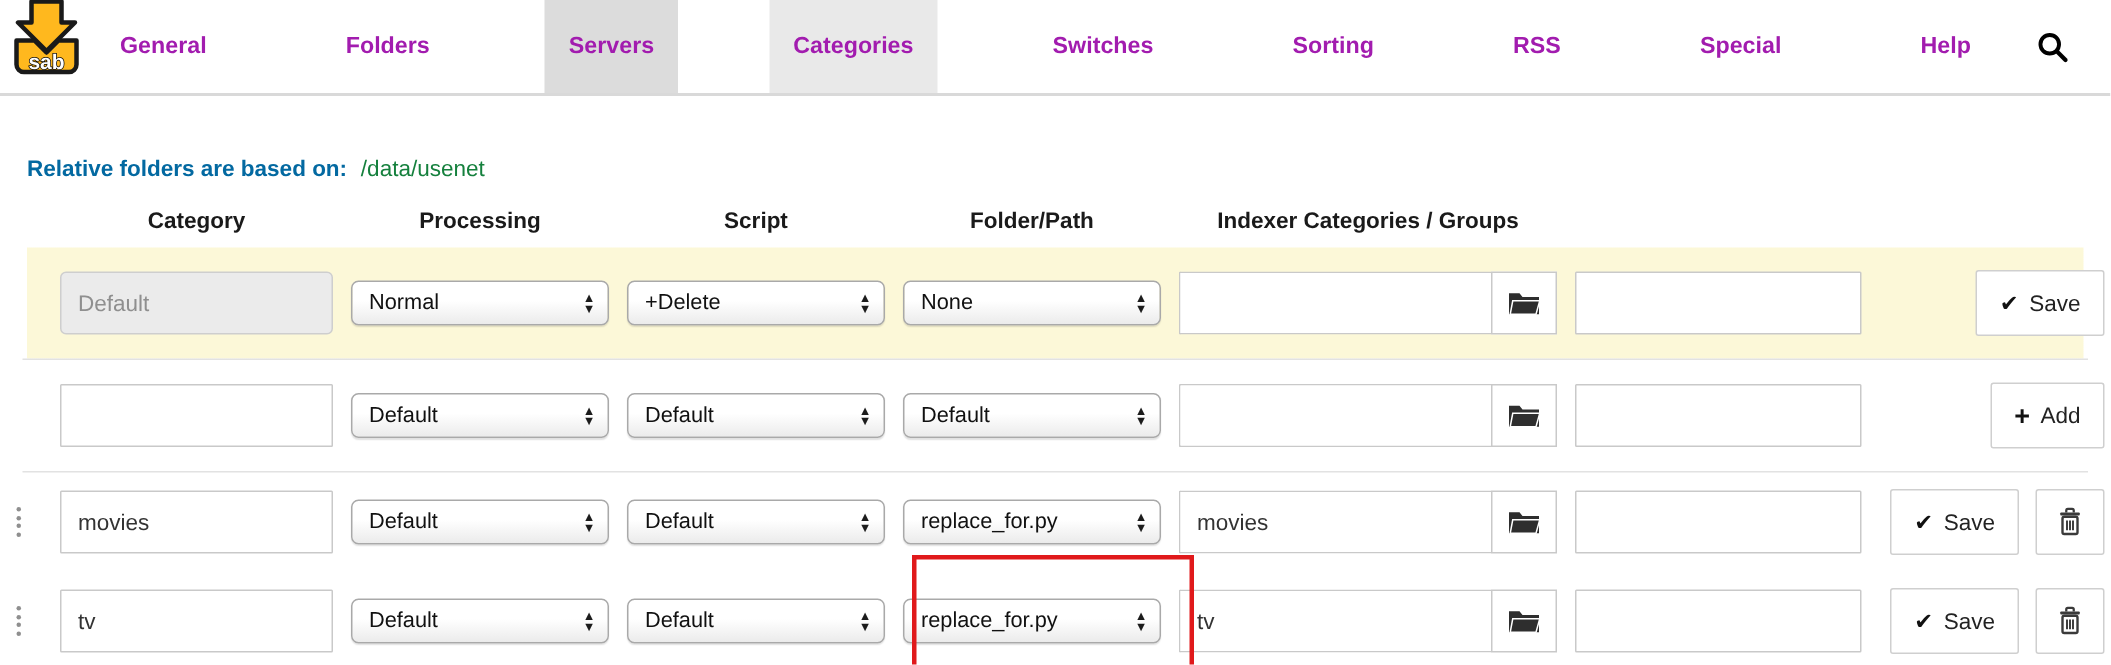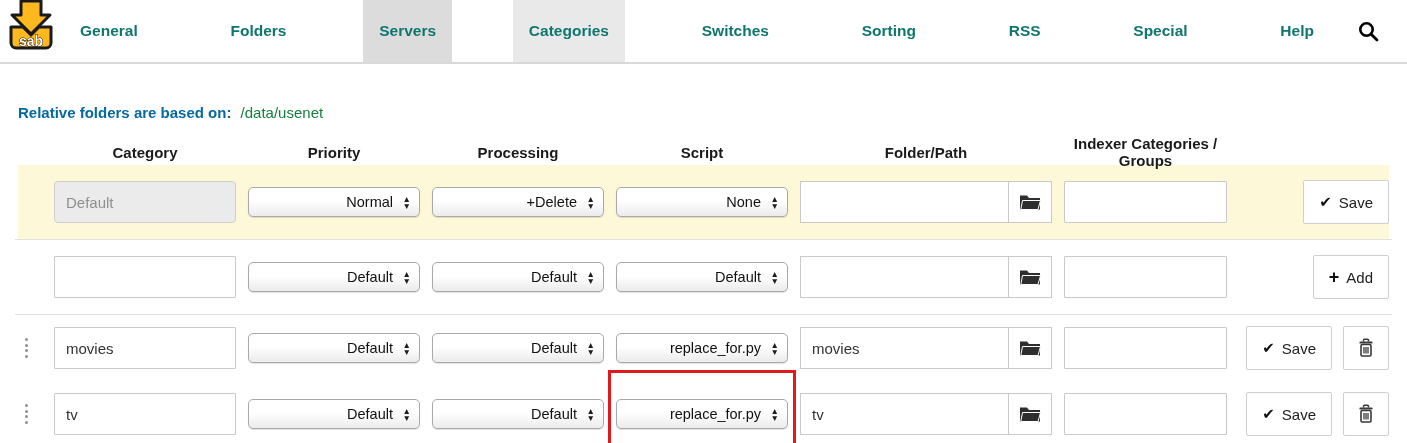--- a/index.html
+++ b/index.html
@@ -5,53 +5,53 @@
   * { box-sizing: border-box; margin: 0; padding: 0; }
   html,body { width:1407px; height:443px; overflow:hidden; background:#fff;
     font-family:"Liberation Sans","DejaVu Sans",sans-serif; color:#1a1a1a; }
 
   
   .navbar { height:64px; display:flex; align-items:stretch;
     border-bottom:2px solid #d9d9d9; background:#fff; }
   .logo-wrap { display:flex; align-items:center; padding:4px 10px 16px 8px; }
   .tabs { flex:1; display:flex; align-items:stretch; justify-content:space-between; padding-right:18px; }
   .tab { display:flex; align-items:center; padding:0 16px; font-weight:700; font-size:15.5px;
-    color:#0f766e; cursor:pointer; white-space:nowrap; }
+    color:#a21caf; cursor:pointer; white-space:nowrap; }
   .tab.hover  { background:#dcdcdc; }
   .tab.active { background:#e9e9e9; }
   .search-btn { display:flex; align-items:center; padding:0 28px 0 10px; cursor:pointer; }
 
   
   .content { position:relative; }
   .notice { margin:40px 18px 0 18px; font-size:15px; }
   .notice .red { color:#0369a1; font-weight:700; }
   .notice .path { color:#15803d; font-weight:400; margin-left:5px; }
 
   
   .grid { display:grid;
     grid-template-columns:24px 182px 172px 172px 172px 252px 1fr 150px;
-    column-gap:12px; padding:0 18px; align-items:center; }
+    column-gap:12px; padding:0 4px; align-items:center; }
   .header-row { margin-top:14px; height:24px; }
   .header-row .hcell { font-weight:700; font-size:15px; text-align:center; }
   .rows { margin-top:6px; }
   .row { height:66px; }
   .row-default, .row-new { height:74px; }
   .row-default { background:linear-gradient(#fcf8d8,#fcf8d8) no-repeat;
     background-size:calc(100% - 36px) 100%; background-position:18px 0; }
   .sep { margin:0 15px; border-top:1px solid #e2e2e2; }
 
   
   .txt { width:100%; height:42px; border:1px solid #c9c9c9; border-radius:1px;
     font-family:inherit; font-size:15px; color:#333; padding:0 11px; background:#fff; outline:none; }
   .txt:disabled { background:#ebebeb; color:#8f8f8f; border-color:#cecece; border-radius:4px; }
 
   .select { position:relative; height:30px; border:1px solid #a9a9a9; border-radius:5px;
     background:linear-gradient(#ffffff,#ffffff 45%,#ebebeb); box-shadow:0 1px 1px rgba(0,0,0,.12);
     display:flex; align-items:center; padding:0 26px 0 11px; font-size:14.5px; color:#111;
-    cursor:pointer; width:100%;justify-content:flex-end; }
+    cursor:pointer; width:100%; }
   .select .arrows { position:absolute; right:8px; top:50%; transform:translateY(-50%);
     display:flex; flex-direction:column; line-height:6.5px; font-size:8.5px; color:#1c1c1c; }
 
   .input-group { display:flex; width:100%; }
   .input-group .txt { flex:1; border-right:none; border-radius:1px 0 0 1px; }
   .browse-btn { width:44px; height:42px; border:1px solid #c9c9c9; background:#fff;
     display:flex; align-items:center; justify-content:center; cursor:pointer; }
 
   .actions { display:flex; justify-content:flex-end; align-items:center; gap:11px; }
   .btn { height:44px; border:1px solid #cfcfcf; border-radius:2px; background:#fff;
@@ -101,21 +101,20 @@
 <div class="content">
 
   <div class="notice">
     <span class="red">Relative folders are based on:</span>
     <span class="path">/data/usenet</span>
   </div>
 
   <div class="grid header-row">
     <div></div>
     <div class="hcell">Category</div>
-    <div class="hcell">Priority</div>
     <div class="hcell">Processing</div>
     <div class="hcell">Script</div>
     <div class="hcell">Folder/Path</div>
     <div class="hcell">Indexer Categories / Groups</div>
     <div></div>
   </div>
 
   <div class="rows">
 
     <div class="grid row row-default">

